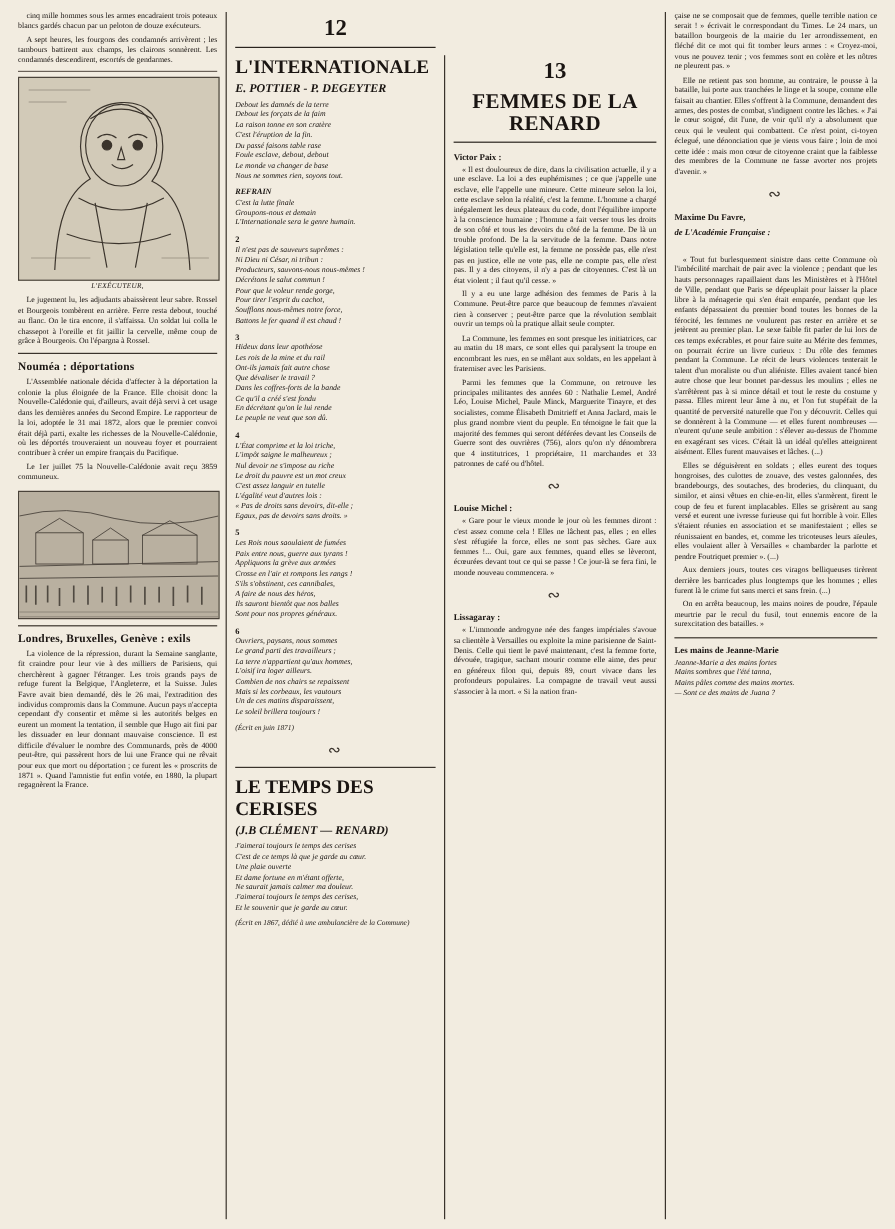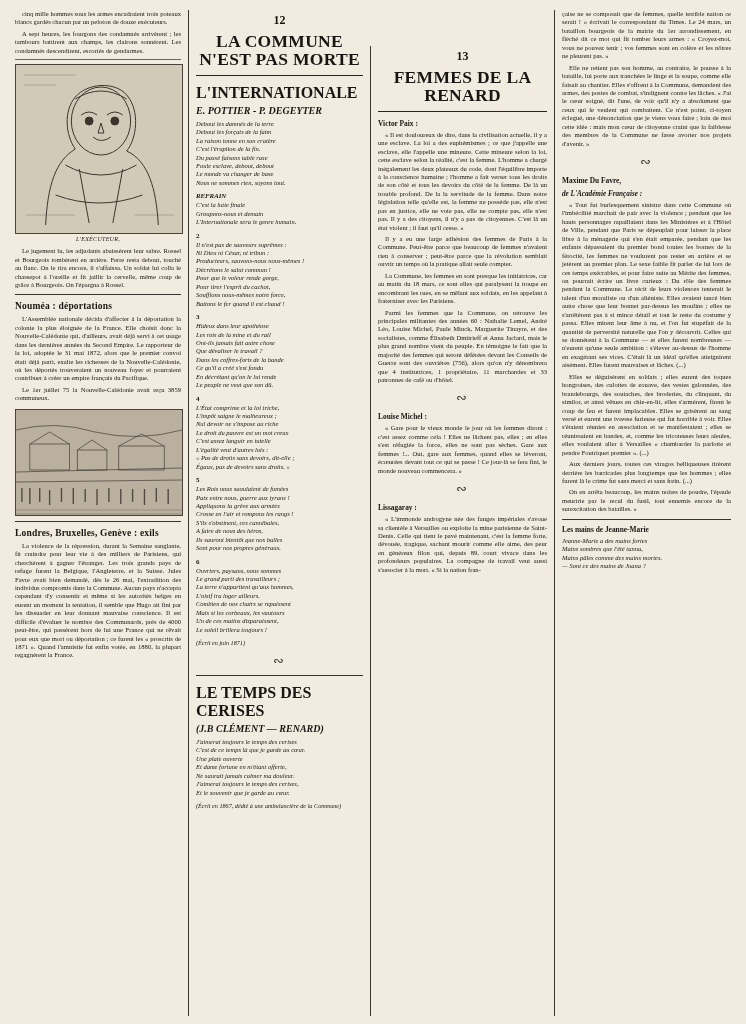--- a/index.html
+++ b/index.html
@@ -36,38 +36,38 @@
   p.noind{text-indent:0;}
   h2.secthead{
     font-size:9.5px;font-weight:bold;margin:6px 0 4px 0;text-indent:0;
     letter-spacing:0.2px;
   }
   .rule{border-top:1px solid #3a332c;margin:5px 0 5px 0;}
   .rule-thin{border-top:1px solid #6a6158;margin:4px 0;}
 
   
   .bignum{
-    text-align:center;font-weight:bold;font-size:12px;line-height:1;margin:4px 0 6px 0;
+    text-align:center;font-weight:bold;font-size:19px;line-height:1;margin:4px 0 6px 0;
   }
   .bigtitle{
     text-align:center;font-weight:bold;font-size:17.5px;line-height:1.05;
     letter-spacing:0.3px;margin:0 0 6px 0;
   }
   .toprule{border-top:1.5px solid #2a241e;margin:6px 0 7px 0;}
 
   .songtitle{font-size:16px;font-weight:bold;margin:8px 0 3px 0;}
   .songcredit{font-size:10px;font-weight:bold;font-style:italic;margin:0 0 4px 0;}
   .verse{font-style:italic;font-size:6.5px;line-height:1.3;margin:0 0 5px 0;}
   .verse div{white-space:nowrap;overflow:hidden;text-overflow:clip;}
   .vnum{font-weight:bold;font-style:normal;font-size:7px;margin:4px 0 1px 0;}
   .refrain{font-size:6.8px;font-weight:bold;font-style:italic;margin:4px 0 2px 0;}
   .note{font-size:6.2px;font-style:italic;margin-top:3px;text-indent:0;}
 
   .subhead{font-size:7.4px;font-weight:bold;margin:5px 0 3px 0;text-indent:0;}
-  .subhead-it{font-size:7.2px;font-weight:bold;font-style:italic;margin:5px 0 3px 0;text-indent:0;}
+  .subhead-it{font-size:7.2px;font-weight:bold;font-style:italic;margin:5px 0 15px 0;text-indent:0;}
 
   
   .illus{
     width:100%;
     background:#cfc7b6;
     border:1px solid #4a433a;
     position:relative;
     overflow:hidden;
   }
   .cap{
@@ -148,21 +148,20 @@
     </div>
 
     <div class="rule"></div>
 
     <h2 class="secthead">Londres, Bruxelles, Genève : exils</h2>
     <p>La violence de la répression, durant la Semaine sanglante, fit craindre pour leur vie à des milliers de Parisiens, qui cherchèrent à gagner l'étranger. Les trois grands pays de refuge furent la Belgique, l'Angleterre, et la Suisse. Jules Favre avait bien demandé, dès le 26 mai, l'extradition des individus compromis dans la Commune. Aucun pays n'accepta cependant d'y consentir et même si les autorités belges en eurent un moment la tentation, il semble que Hugo ait fini par les dissuader en leur donnant mauvaise conscience. Il est difficile d'évaluer le nombre des Communards, près de 4000 peut-être, qui passèrent hors de lui une France qui ne rêvait pour eux que mort ou déportation ; ce furent les « proscrits de 1871 ». Quand l'amnistie fut enfin votée, en 1880, la plupart regagnèrent la France.</p>
   </div>
 
   <div class="col c2">
     <div class="bignum">12</div>
-    <div class="bigtitle">LA COMMUNE N'EST PAS MORTE</div>
     <div class="toprule"></div>
 
     <div class="songtitle">L'INTERNATIONALE</div>
     <div class="songcredit">E. POTTIER - P. DEGEYTER</div>
 
     <div class="verse">
       <div>Debout les damnés de la terre</div>
       <div>Debout les forçats de la faim</div>
       <div>La raison tonne en son cratère</div>
       <div>C'est l'éruption de la fin.</div>

